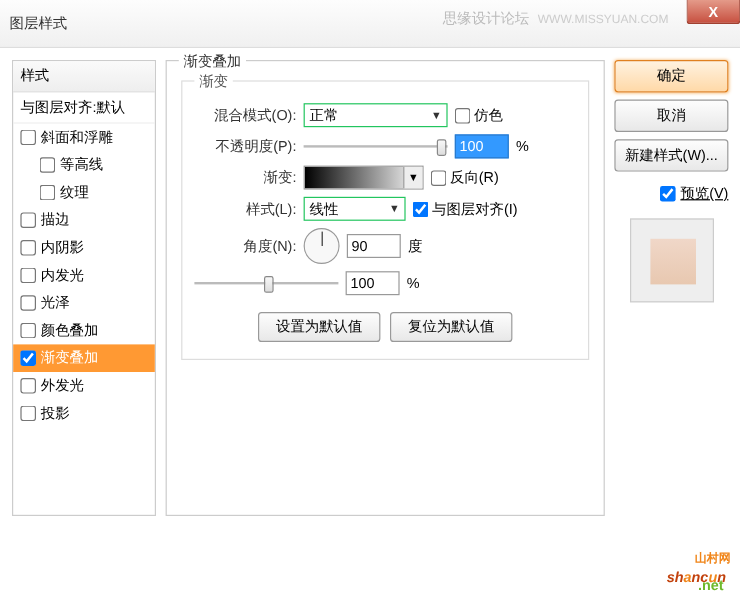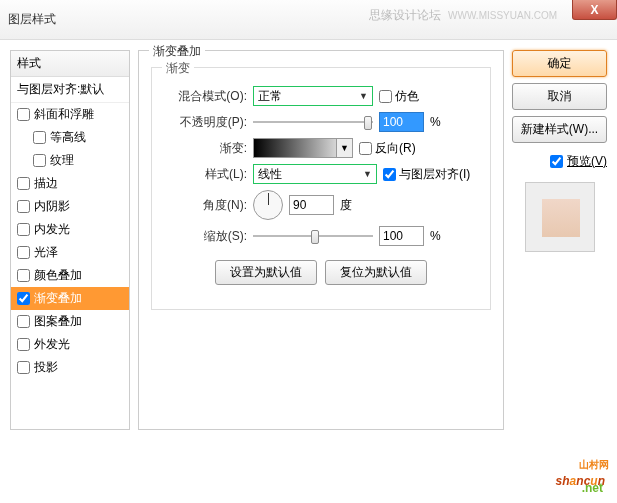--- a/index.html
+++ b/index.html
@@ -13,21 +13,21 @@
 .styles-panel { width: 120px; border: 1px solid #ccc; background: #fff; }
 .styles-header { background: linear-gradient(#fafafa,#eee); padding: 4px 6px; border-bottom: 1px solid #ddd; }
 .styles-subheader { padding: 4px 6px; border-bottom: 1px solid #eee; }
 .style-item { display: flex; align-items: center; padding: 3px 4px 3px 6px; gap: 4px; cursor: pointer; }
 .style-item.indent { padding-left: 22px; }
 .style-item.selected { background: #ff9933; color: #fff; }
 .style-item input[type=checkbox] { width: 13px; height: 13px; }
 .main-panel { flex: 1; }
 .fieldset { border: 1px solid #ccc; padding: 8px 12px 12px 12px; position: relative; height: 100%; }
 .fieldset-title { position: absolute; top: -8px; left: 10px; background: #fff; padding: 0 4px; color: #333; }
-.inner-fieldset { border: 1px solid #ddd; padding: 12px 10px 24px 10px; margin-top: 8px; position: relative; }
+.inner-fieldset { border: 1px solid #ddd; padding: 12px 10px 14px 10px; margin-top: 8px; position: relative; }
 .inner-title { position: absolute; top: -8px; left: 10px; background: #fff; padding: 0 4px; color: #555; }
 .row { display: flex; align-items: center; margin: 6px 0; gap: 6px; }
 .row-label { width: 85px; text-align: right; color: #333; }
 .select { border: 1px solid #22c55e; background: #fff; height: 20px; width: 120px; padding: 0 4px; display: flex; align-items: center; justify-content: space-between; }
 .select .arrow { font-size: 9px; color: #333; }
 .gradient-preview { border: 1px solid #999; height: 20px; width: 100px; background: linear-gradient(to right, #000, #fff); display: flex; align-items: center; justify-content: flex-end; }
 .gradient-preview .arrow { background: #eee; border-left: 1px solid #999; width: 16px; height: 100%; display: flex; align-items: center; justify-content: center; font-size: 9px; }
 .num-input { width: 45px; height: 20px; border: 1px solid #999; padding: 0 3px; text-align: left; }
 .num-input.hl { background: #3399ff; color: #fff; border-color: #2a7acc; }
 .chk { display: flex; align-items: center; gap: 3px; }
@@ -102,24 +102,20 @@
         <div class="style-item">
           <input type="checkbox" style="">
           <span>颜色叠加</span>
         </div>
         <div class="style-item selected">
           <input type="checkbox" checked="" style="">
           <span>渐变叠加</span>
         </div>
         <div class="style-item">
           <input type="checkbox" style="">
-          <span>图案叠加</span>
-        </div>
-        <div class="style-item">
-          <input type="checkbox" style="">
           <span>外发光</span>
         </div>
         <div class="style-item">
           <input type="checkbox" style="">
           <span>投影</span>
         </div>
       </div>
   </div>
 
   <div class="main-panel">
@@ -156,39 +152,38 @@
             <div class="arrow">▼</div>
           </div>
           <label class="chk">
             <input type="checkbox" style="">
             <span>反向(R)</span>
           </label>
         </div>
 
         <div class="row">
           <span class="row-label">样式(L):</span>
-          <div class="select" style="width:124px">
+          <div class="select" style="width:85px">
             <span>线性</span>
             <span class="arrow">▼</span>
           </div>
           <label class="chk">
             <input type="checkbox" checked="" style="">
             <span>与图层对齐(I)</span>
           </label>
         </div>
 
         <div class="row">
           <span class="row-label">角度(N):</span>
           <div class="angle-dial"></div>
           <input class="num-input" value="90" style="">
           <span>度</span>
         </div>
 
         <div class="row">
-          <span class="row-label">缩放(S):</span>
           <div class="slider">
             <div class="slider-track"></div>
             <div class="slider-thumb" style="left:58px"></div>
           </div>
           <input class="num-input" value="100" style="">
           <span>%</span>
         </div>
 
         <div class="btn-row">
           <div class="button">设置为默认值</div>

